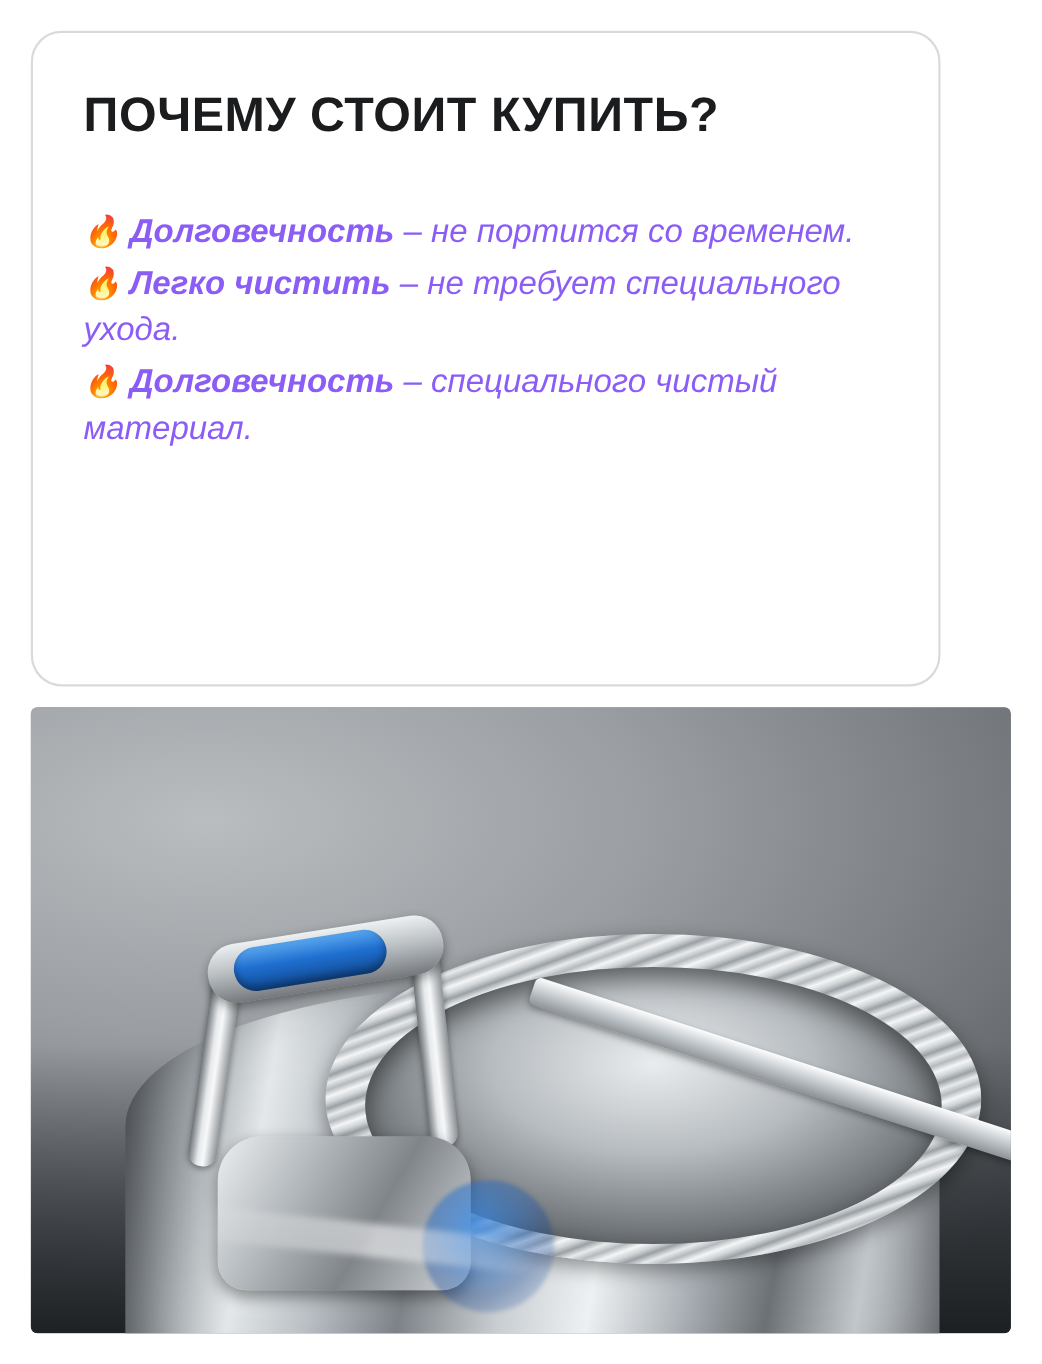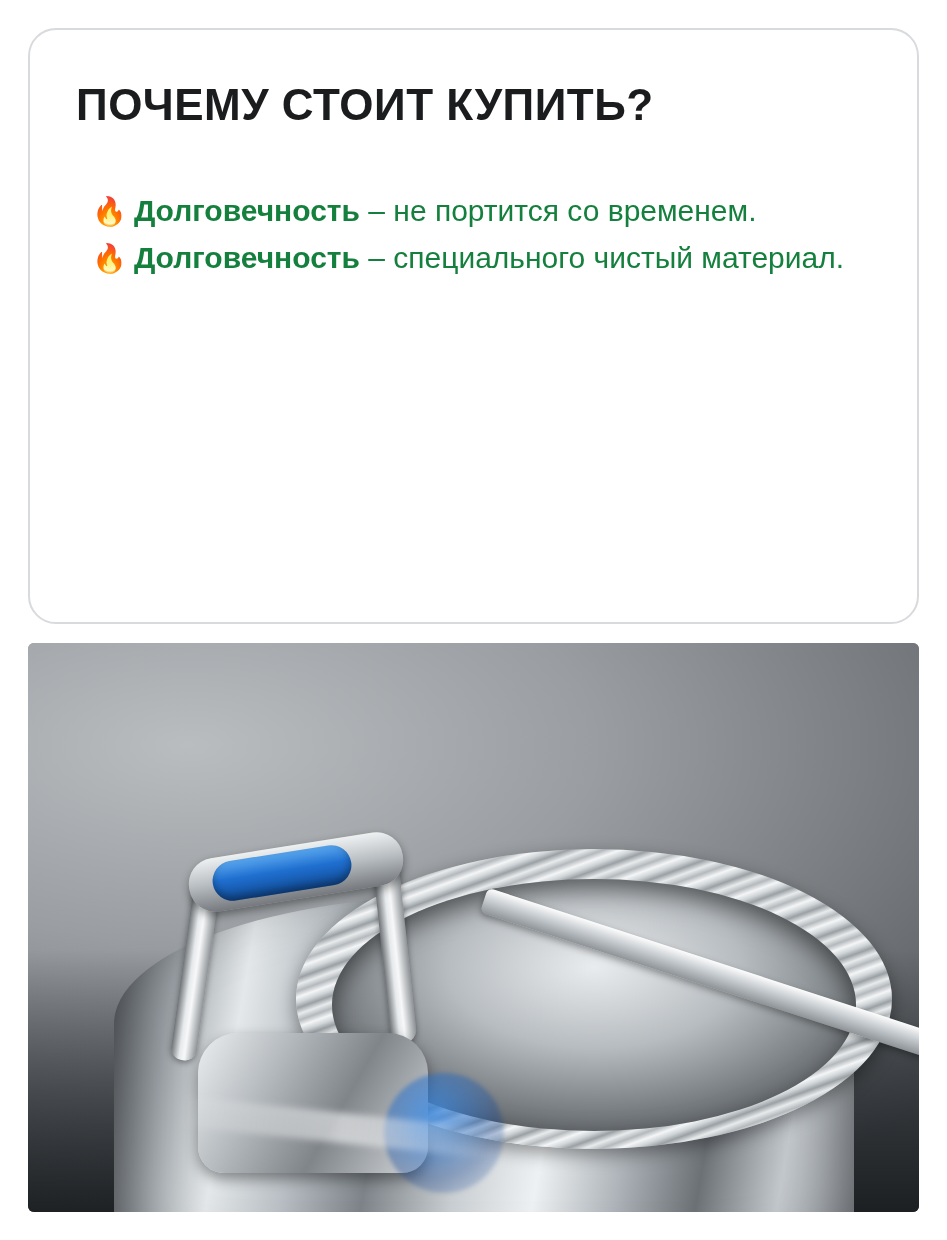--- a/index.html
+++ b/index.html
@@ -19,21 +19,21 @@
     height: 1240px;
     background: #ffffff;
     box-sizing: border-box;
   }
 
   
   .card {
     position: absolute;
     left: 28px;
     top: 28px;
-    width: 891px;
+    width: 827px;
     height: 596px;
     box-sizing: border-box;
     background: #ffffff;
     border: 2px solid #d8dadd;
     border-radius: 28px;
     padding: 52px 46px 30px 46px;
   }
   .card-title {
     font-size: 44px;
     font-weight: bold;
@@ -43,22 +43,23 @@
     margin: 0 0 62px 0;
   }
   .benefits {
     list-style: none;
     margin: 0;
     padding: 0;
   }
   .benefit {
     font-size: 30px;
     line-height: 1.42;
-    color: #15803d;
-    margin: 0 0 4px 16px;
+    color: #8b5cf6;
+    margin: 0 0 4px 0;
+    font-style: italic;
   }
   .fire {
     font-size: 28px;
     margin-right: 7px;
   }
   .benefit b {
     font-weight: bold;
   }
   .benefit .rest {
     font-weight: normal;
@@ -227,20 +228,23 @@
 <div class="page">
 
   <div class="card">
     <h1 class="card-title">ПОЧЕМУ СТОИТ КУПИТЬ?</h1>
 
     <ul class="benefits">
       <li class="benefit">
         <span class="fire">🔥</span><b>Долговечность</b><span class="rest"> – не портится со временем.</span>
       </li>
       <li class="benefit">
+        <span class="fire">🔥</span><b>Легко чистить</b><span class="rest"> – не требует специального ухода.</span>
+      </li>
+      <li class="benefit">
         <span class="fire">🔥</span><b>Долговечность</b><span class="rest"> – специального чистый материал.</span>
       </li>
     </ul>
   </div>
 
   <div class="photo">
     <div class="photo-bg"></div>
     <div class="photo-floor"></div>
 
     <div class="pot-body"></div>

